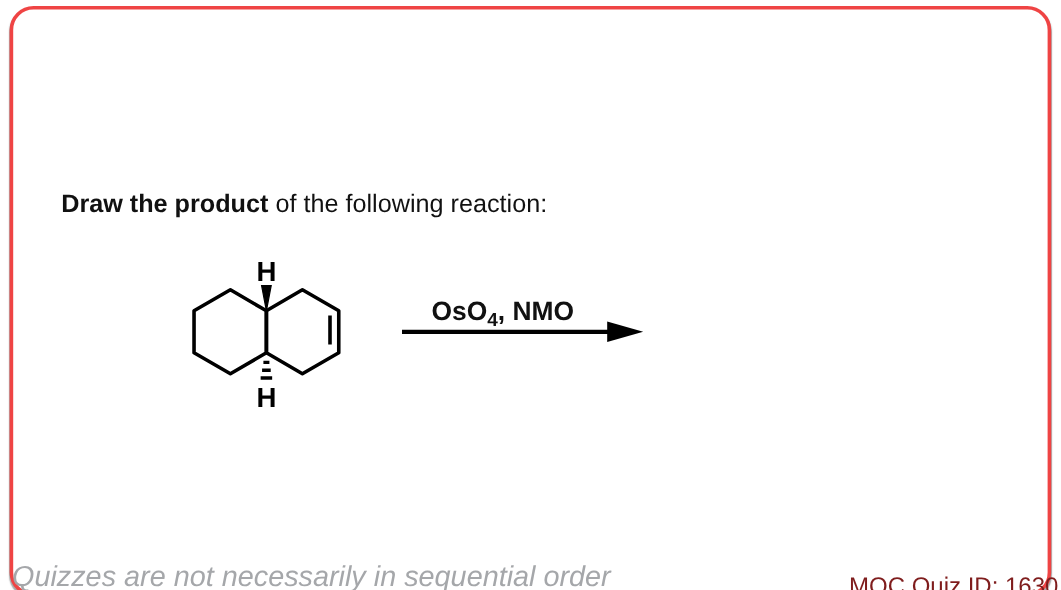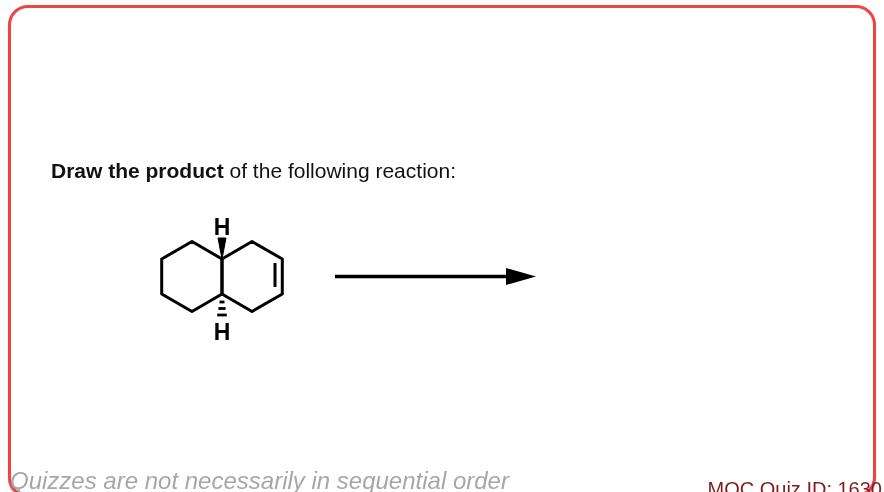--- a/index.html
+++ b/index.html
@@ -105,20 +105,23 @@
       <g stroke="#000" stroke-width="2.8">
         <line x1="71.5" y1="94" x2="76.5" y2="94"></line>
         <line x1="70.4" y1="100.5" x2="77.6" y2="100.5"></line>
         <line x1="69.2" y1="107" x2="78.8" y2="107"></line>
       </g>
 
       <text x="74" y="26.5" text-anchor="middle" font-size="23" font-weight="bold" fill="#000" font-family="Liberation Sans, DejaVu Sans, sans-serif">H</text>
       <text x="74" y="131.5" text-anchor="middle" font-size="23" font-weight="bold" fill="#000" font-family="Liberation Sans, DejaVu Sans, sans-serif">H</text>
     </svg>
 
+    <div class="reagents-top" style="left:323px; top:240px;">
+      <span>OsO</span><sub>4</sub><span>, NMO</span>
+    </div>
 
     <svg class="arrow-svg" style="left:323px; top:258px;" width="206" height="21" viewBox="0 0 206 21">
       <line x1="1" y1="10.5" x2="176" y2="10.5" stroke="#000" stroke-width="3.5"></line>
       <polygon points="202,10.5 172,2 172,19" fill="#000"></polygon>
     </svg>
 
 
   </div>
 
   <div class="footer-note" style="color: rgb(165, 167, 170);">Quizzes are not necessarily in sequential order</div>

